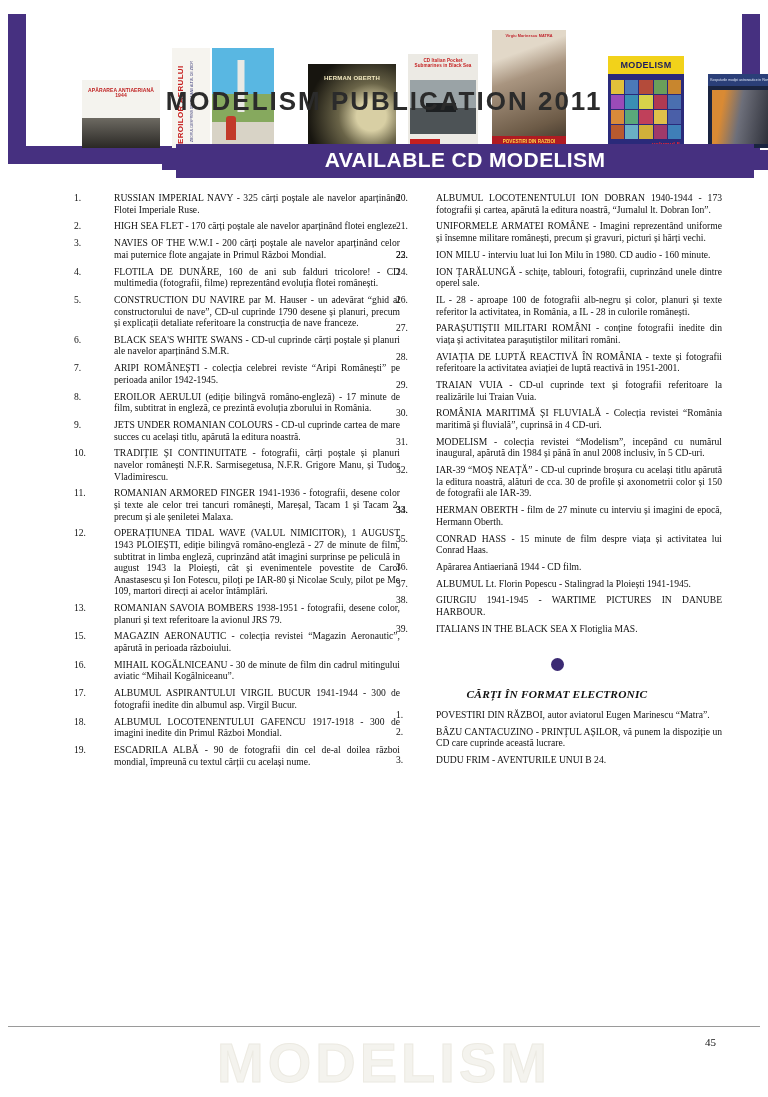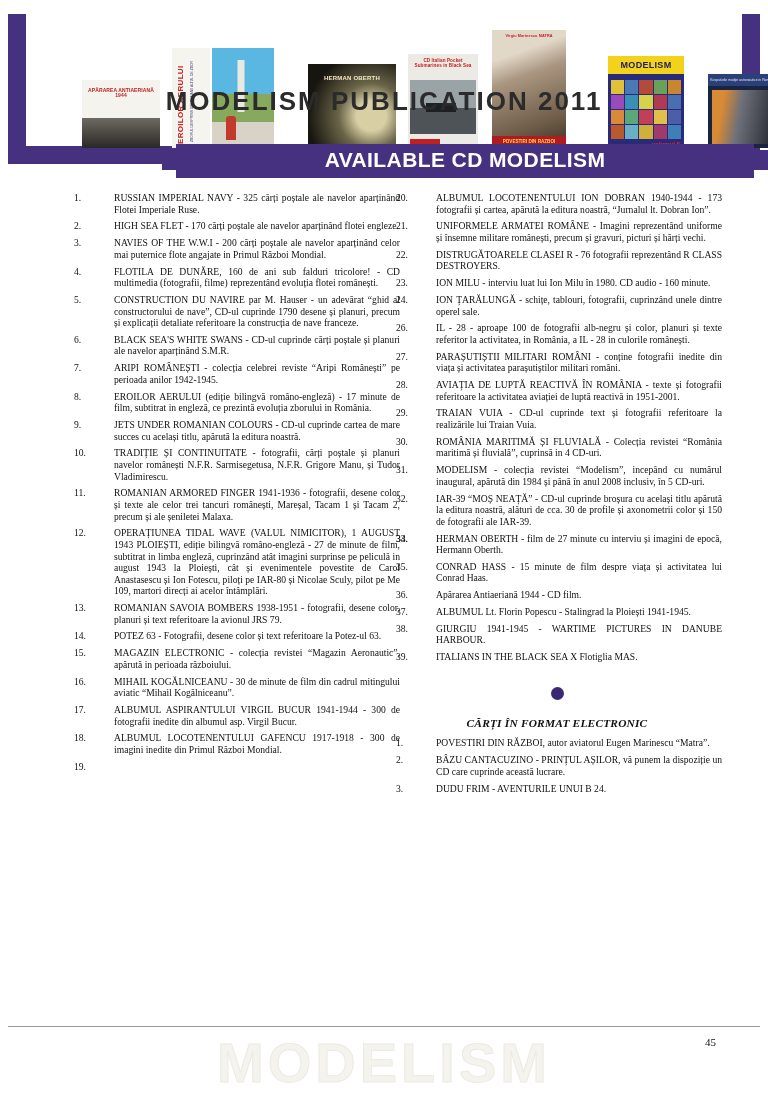--- a/index.html
+++ b/index.html
@@ -378,58 +378,54 @@
           </li>
           <li>
             <span class="num">12.</span>
             <span class="txt">OPERAȚIUNEA TIDAL WAVE (VALUL NIMICITOR), 1 AUGUST 1943 PLOIEȘTI, ediție bilingvă româno-engleză - 27 de minute de film, subtitrat in limba engleză, cuprinzând atât imagini surprinse pe peliculă in august 1943 la Ploiești, cât și evenimentele povestite de Carol Anastasescu și Ion Fotescu, piloți pe IAR-80 și Nicolae Sculy, pilot pe Me 109, martori direcți ai acelor întâmplări.</span>
           </li>
           <li>
             <span class="num">13.</span>
             <span class="txt">ROMANIAN SAVOIA BOMBERS 1938-1951 - fotografii, desene color, planuri și text referitoare la avionul JRS 79.</span>
           </li>
           <li>
-            <span class="num">14.</span>
-            <span class="txt">POTEZ 63 - Fotografii, desene color și text referitoare la Potez-ul 63.</span>
-          </li>
-          <li>
             <span class="num">15.</span>
-            <span class="txt">MAGAZIN ELECTRONIC - colecția revistei “Magazin Aeronautic”, apărută in perioada războiului.</span>
+            <span class="txt">MAGAZIN AERONAUTIC - colecția revistei “Magazin Aeronautic”, apărută in perioada războiului.</span>
           </li>
           <li>
             <span class="num">16.</span>
             <span class="txt">MIHAIL KOGĂLNICEANU - 30 de minute de film din cadrul mitingului aviatic “Mihail Kogălniceanu”.</span>
           </li>
           <li>
             <span class="num">17.</span>
             <span class="txt">ALBUMUL ASPIRANTULUI VIRGIL BUCUR 1941-1944 - 300 de fotografii inedite din albumul asp. Virgil Bucur.</span>
           </li>
           <li>
             <span class="num">18.</span>
             <span class="txt">ALBUMUL LOCOTENENTULUI GAFENCU 1917-1918 - 300 de imagini inedite din Primul Război Mondial.</span>
           </li>
           <li>
             <span class="num">19.</span>
+            <span class="txt">ESCADRILA  ALBĂ - 90 de fotografii din cel de-al doilea război mondial, împreună cu textul cărții cu același nume.</span>
           </li>
         </ol>
     </div>
 
     <div class="col" id="col-right">
       <ol class="list" id="list-right">
           <li>
             <span class="num">20.</span>
             <span class="txt">ALBUMUL LOCOTENENTULUI ION DOBRAN 1940-1944 - 173 fotografii și cartea, apărută la editura noastră, “Jurnalul lt. Dobran Ion”.</span>
           </li>
           <li>
             <span class="num">21.</span>
             <span class="txt">UNIFORMELE ARMATEI ROMÂNE - Imagini reprezentând uniforme și însemne militare românești, precum și gravuri, picturi și hărți vechi.</span>
           </li>
           <li>
             <span class="num">22.</span>
-            <span class="txt">DISTRUGĂTOARELE CLASEI R - 76 fotografii reprezentând R CLASS DESTROYERS.</span>
           </li>
           <li>
             <span class="num">23.</span>
             <span class="txt">ION MILU - interviu luat lui Ion Milu în 1980. CD audio - 160 minute.</span>
           </li>
           <li>
             <span class="num">24.</span>
             <span class="txt">ION ȚARĂLUNGĂ - schițe, tablouri, fotografii, cuprinzând unele dintre operel sale.</span>
           </li>
           <li>

